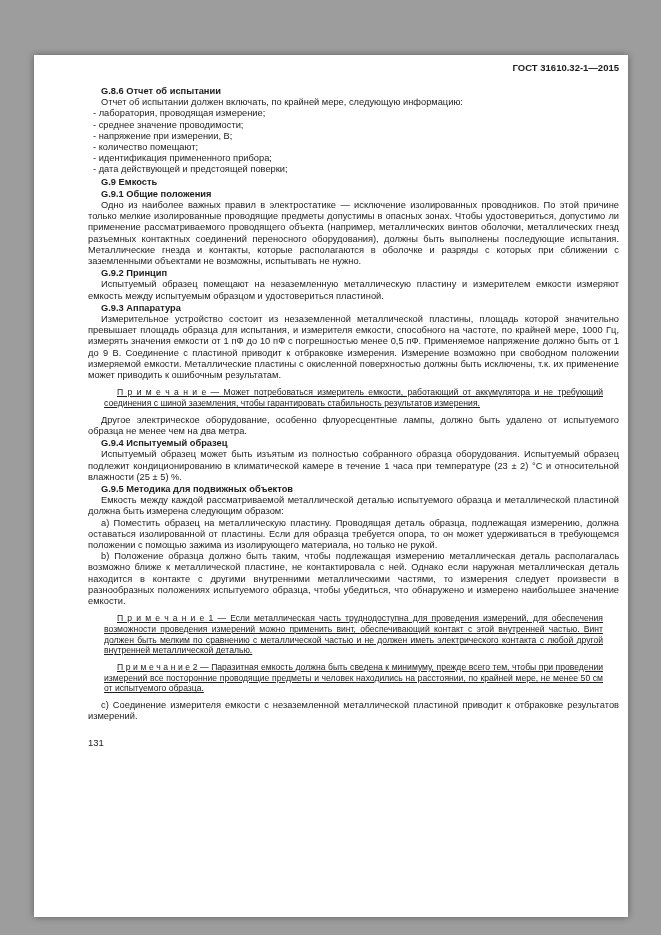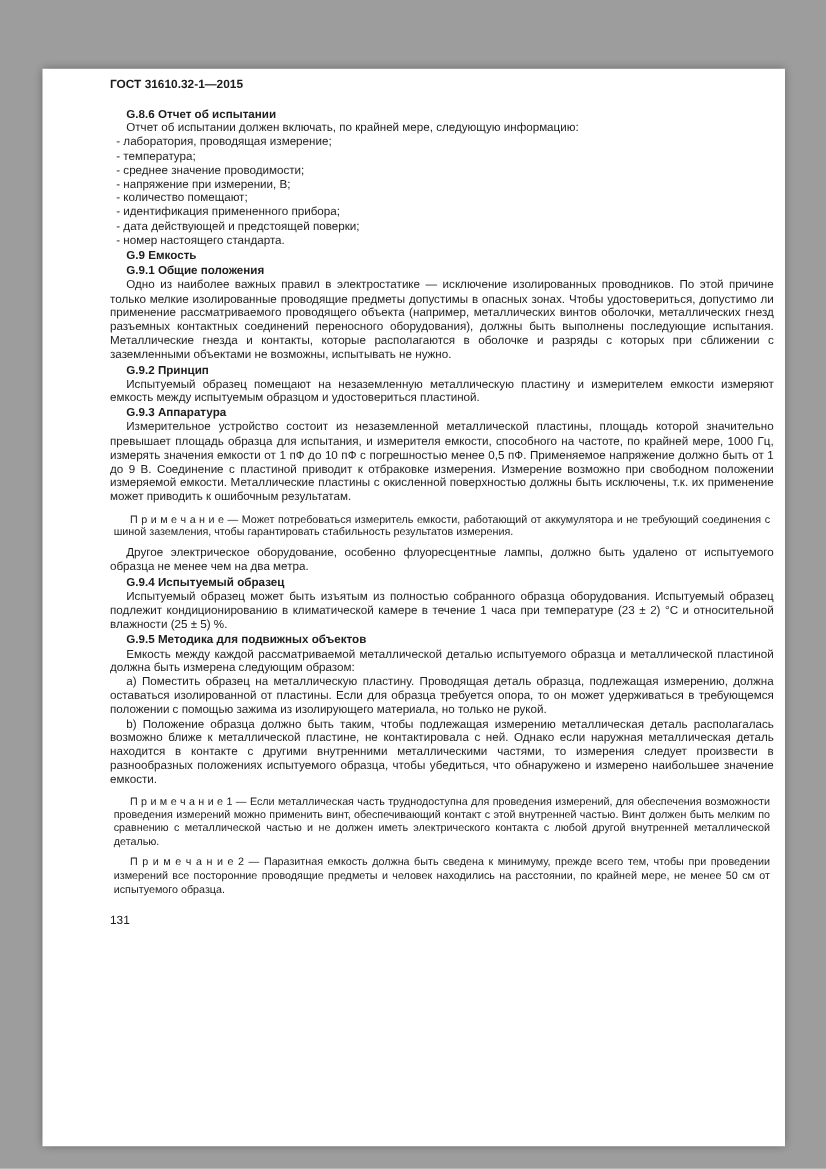--- a/index.html
+++ b/index.html
@@ -15,20 +15,21 @@
     left: 34px;
     top: 55px;
     width: 594px;
     height: 862px;
     background: #ffffff;
     box-shadow: 0 0 7px rgba(0,0,0,0.4);
     padding: 7px 9px 0 54px;
     color: #1c1c1c;
   }
   .doc-header {
+    text-align: right;
     font-weight: bold;
     font-size: 9.5px;
     margin-bottom: 13px;
   }
   .doc-body { width: 100%; }
   .h {
     font-weight: bold;
     font-size: 9.3px;
     line-height: 11.2px;
     text-indent: 13px;
@@ -43,55 +44,55 @@
   .li {
     font-size: 9.3px;
     line-height: 11.2px;
     padding-left: 5px;
   }
   .note {
     font-size: 8.6px;
     line-height: 10.7px;
     text-align: justify;
     text-indent: 13px;
-    margin: 6px 3px;
+    margin: 6px 16px;
+    text-decoration: underline;
   }
   .page-number {
     font-size: 9.5px;
     margin-top: 15px;
   }
 </style>
 </head>
 <body>
 
 <div class="page">
   <div class="doc-header">ГОСТ 31610.32-1—2015</div>
   <div class="doc-body" id="doc-body">
       <div class="h">G.8.6 Отчет об испытании</div>
       <div class="para">Отчет об испытании должен включать, по крайней мере, следующую информацию:</div>
       <div class="li">-  лаборатория, проводящая измерение;</div>
-      <div class="li">-  температура;</div>
       <div class="li">-  среднее значение проводимости;</div>
       <div class="li">-  напряжение при измерении, В;</div>
       <div class="li">-  количество помещают;</div>
       <div class="li">-  идентификация примененного прибора;</div>
       <div class="li">-  дата действующей и предстоящей поверки;</div>
-      <div class="li">-  номер настоящего стандарта.</div>
       <div class="h">G.9 Емкость</div>
       <div class="h">G.9.1 Общие положения</div>
       <div class="para">Одно из наиболее важных правил в электростатике — исключение изолированных проводников. По этой причине только мелкие изолированные проводящие предметы допустимы в опасных зонах. Чтобы удостовериться, допустимо ли применение рассматриваемого проводящего объекта (например, металлических винтов оболочки, металлических гнезд разъемных контактных соединений переносного оборудования), должны быть выполнены последующие испытания. Металлические гнезда и контакты, которые располагаются в оболочке и разряды с которых при сближении с заземленными объектами не возможны, испытывать не нужно.</div>
       <div class="h">G.9.2 Принцип</div>
       <div class="para">Испытуемый образец помещают на незаземленную металлическую пластину и измерителем емкости измеряют емкость между испытуемым образцом и удостовериться пластиной.</div>
       <div class="h">G.9.3 Аппаратура</div>
       <div class="para">Измерительное устройство состоит из незаземленной металлической пластины, площадь которой значительно превышает площадь образца для испытания, и измерителя емкости, способного на частоте, по крайней мере, 1000 Гц, измерять значения емкости от 1 пФ до 10 пФ с погрешностью менее 0,5 пФ. Применяемое напряжение должно быть от 1 до 9 В. Соединение с пластиной приводит к отбраковке измерения. Измерение возможно при свободном положении измеряемой емкости. Металлические пластины с окисленной поверхностью должны быть исключены, т.к. их применение может приводить к ошибочным результатам.</div>
       <div class="note">П р и м е ч а н и е — Может потребоваться измеритель емкости, работающий от аккумулятора и не требующий соединения с шиной заземления, чтобы гарантировать стабильность результатов измерения.</div>
       <div class="para">Другое электрическое оборудование, особенно флуоресцентные лампы, должно быть удалено от испытуемого образца не менее чем на два метра.</div>
       <div class="h">G.9.4 Испытуемый образец</div>
       <div class="para">Испытуемый образец может быть изъятым из полностью собранного образца оборудования. Испытуемый образец подлежит кондиционированию в климатической камере в течение 1 часа при температуре (23 ± 2) °С и относительной влажности (25 ± 5) %.</div>
       <div class="h">G.9.5 Методика для подвижных объектов</div>
       <div class="para">Емкость между каждой рассматриваемой металлической деталью испытуемого образца и металлической пластиной должна быть измерена следующим образом:</div>
       <div class="para">a) Поместить образец на металлическую пластину. Проводящая деталь образца, подлежащая измерению, должна оставаться изолированной от пластины. Если для образца требуется опора, то он может удерживаться в требующемся положении с помощью зажима из изолирующего материала, но только не рукой.</div>
       <div class="para">b) Положение образца должно быть таким, чтобы подлежащая измерению металлическая деталь располагалась возможно ближе к металлической пластине, не контактировала с ней. Однако если наружная металлическая деталь находится в контакте с другими внутренними металлическими частями, то измерения следует произвести в разнообразных положениях испытуемого образца, чтобы убедиться, что обнаружено и измерено наибольшее значение емкости.</div>
       <div class="note">П р и м е ч а н и е 1 — Если металлическая часть труднодоступна для проведения измерений, для обеспечения возможности проведения измерений можно применить винт, обеспечивающий контакт с этой внутренней частью. Винт должен быть мелким по сравнению с металлической частью и не должен иметь электрического контакта с любой другой внутренней металлической деталью.</div>
       <div class="note">П р и м е ч а н и е 2 — Паразитная емкость должна быть сведена к минимуму, прежде всего тем, чтобы при проведении измерений все посторонние проводящие предметы и человек находились на расстоянии, по крайней мере, не менее 50 см от испытуемого образца.</div>
+      <div class="para">c) Соединение измерителя емкости с незаземленной металлической пластиной приводит к отбраковке результатов измерений.</div>
     </div>
   <div class="page-number">131</div>
 </div>
 
 </body></html>

